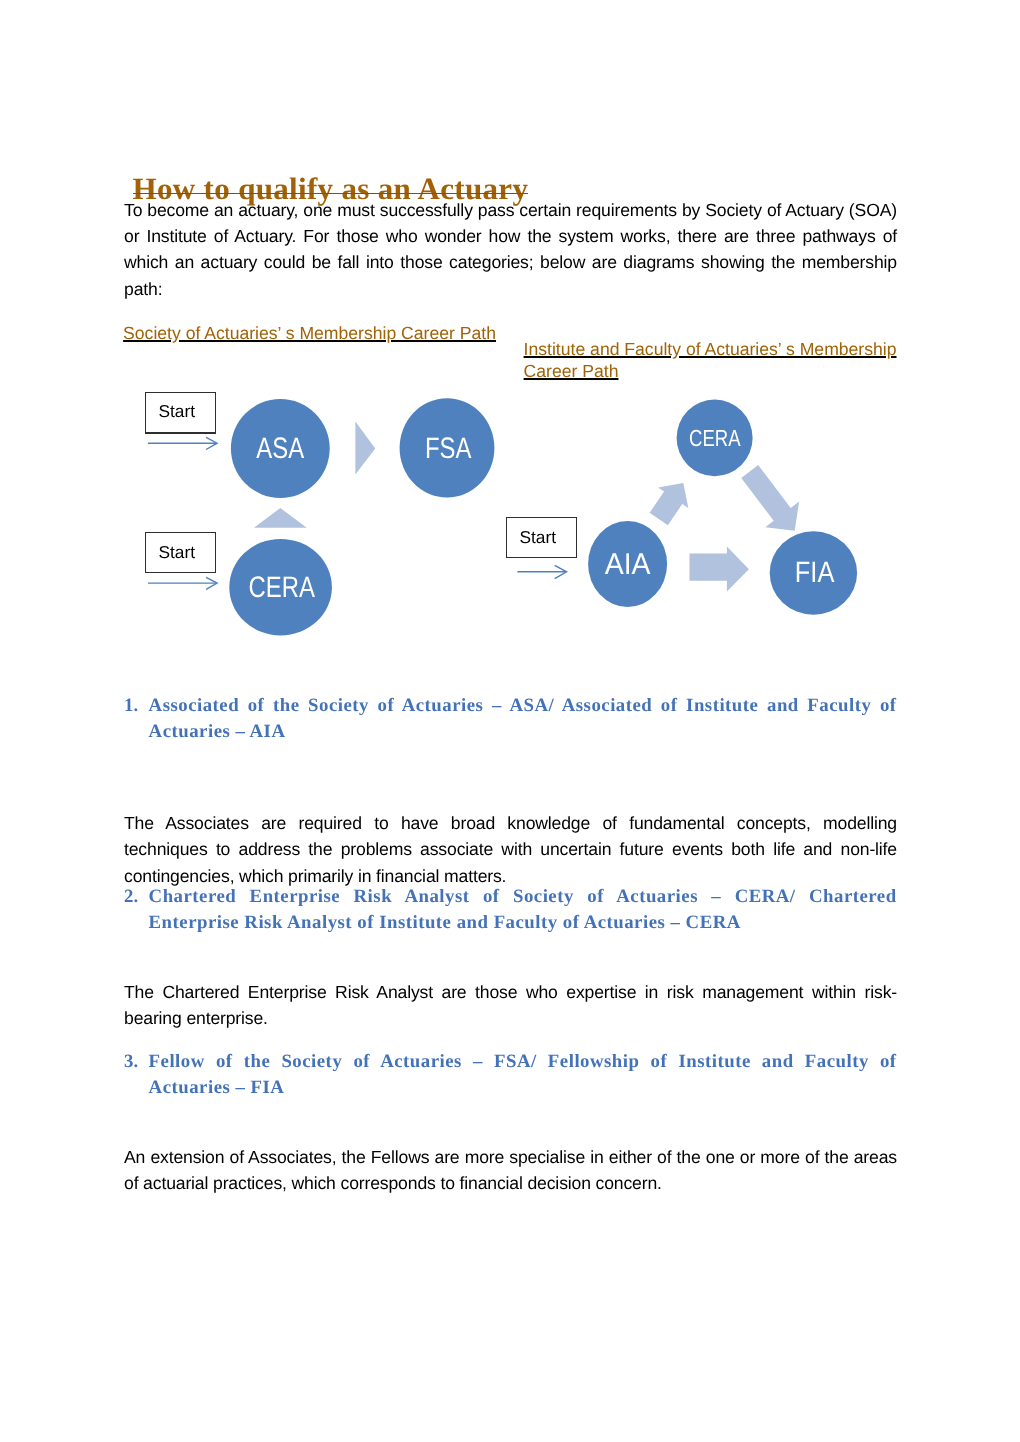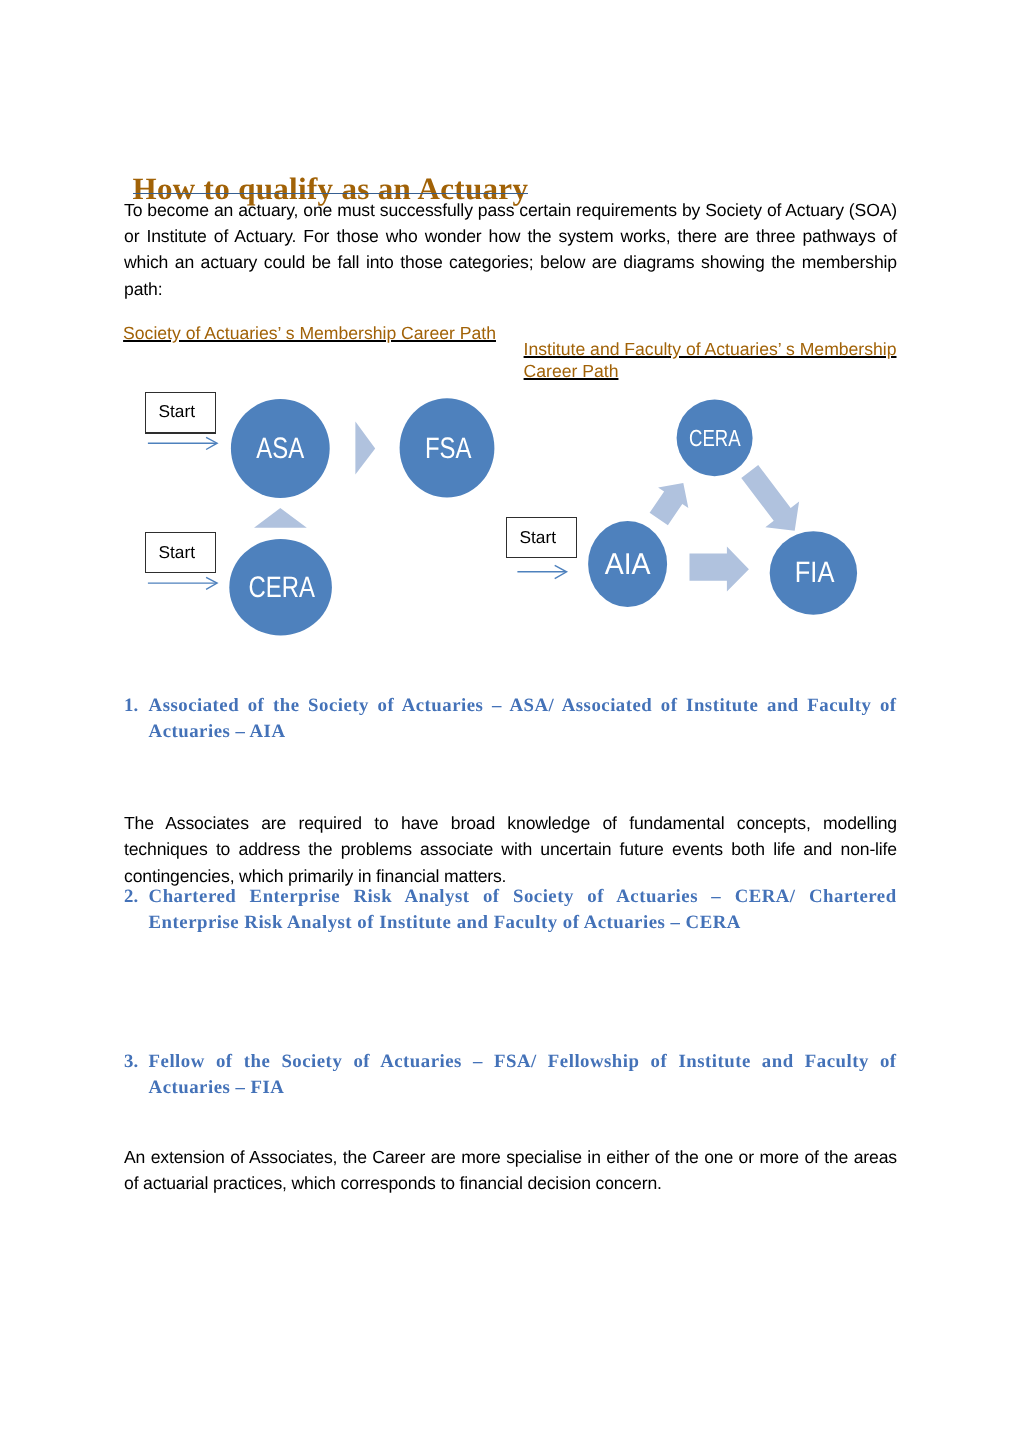--- a/index.html
+++ b/index.html
@@ -171,17 +171,18 @@
     <text class="nodelabel aia" x="627.6" y="573.8" text-anchor="middle" transform="translate(627.6 0) scale(0.949 1) translate(-627.6 0)">AIA</text>
 
     <ellipse cx="813.4" cy="573.0" rx="43.7" ry="41.7" fill="#4E81BD"></ellipse>
     <text class="nodelabel fia" x="814.6" y="582.4" text-anchor="middle" transform="translate(814.6 0) scale(0.865 1) translate(-814.6 0)">FIA</text>
   </svg>
 
   <div class="numhead" id="head1"><span class="num">1.</span><span class="txt">Associated of the Society of Actuaries – ASA/ Associated of Institute and Faculty of Actuaries – AIA</span></div>
   <p class="para" id="body1">The Associates are required to have broad knowledge of fundamental concepts, modelling techniques to address the problems associate with uncertain future events both life and non-life contingencies, which primarily in financial matters.</p>
 
   <div class="numhead" id="head2"><span class="num">2.</span><span class="txt">Chartered Enterprise Risk Analyst of Society of Actuaries – CERA/ Chartered Enterprise Risk Analyst of Institute and Faculty of Actuaries – CERA</span></div>
+  <p class="para" id="body2">The Chartered Enterprise Risk Analyst are those who expertise in risk management within risk-bearing enterprise.</p>
 
   <div class="numhead" id="head3"><span class="num">3.</span><span class="txt">Fellow of the Society of Actuaries – FSA/ Fellowship of Institute and Faculty of Actuaries – FIA</span></div>
-  <p class="para" id="body3">An extension of Associates, the Career are more specialise in either of the one or more of the areas of actuarial practices, which corresponds to financial decision concern.</p>
+  <p class="para" id="body3">An extension of Associates, the Fellows are more specialise in either of the one or more of the areas of actuarial practices, which corresponds to financial decision concern.</p>
 
 </div>
 
 </body></html>

